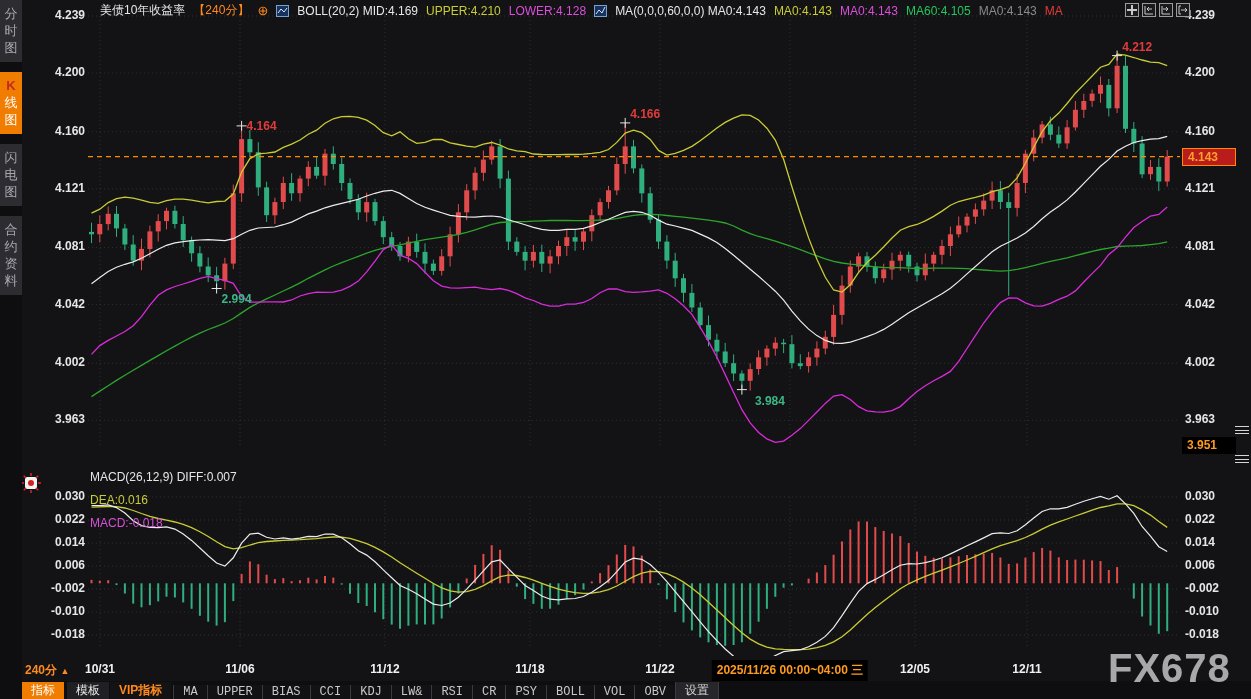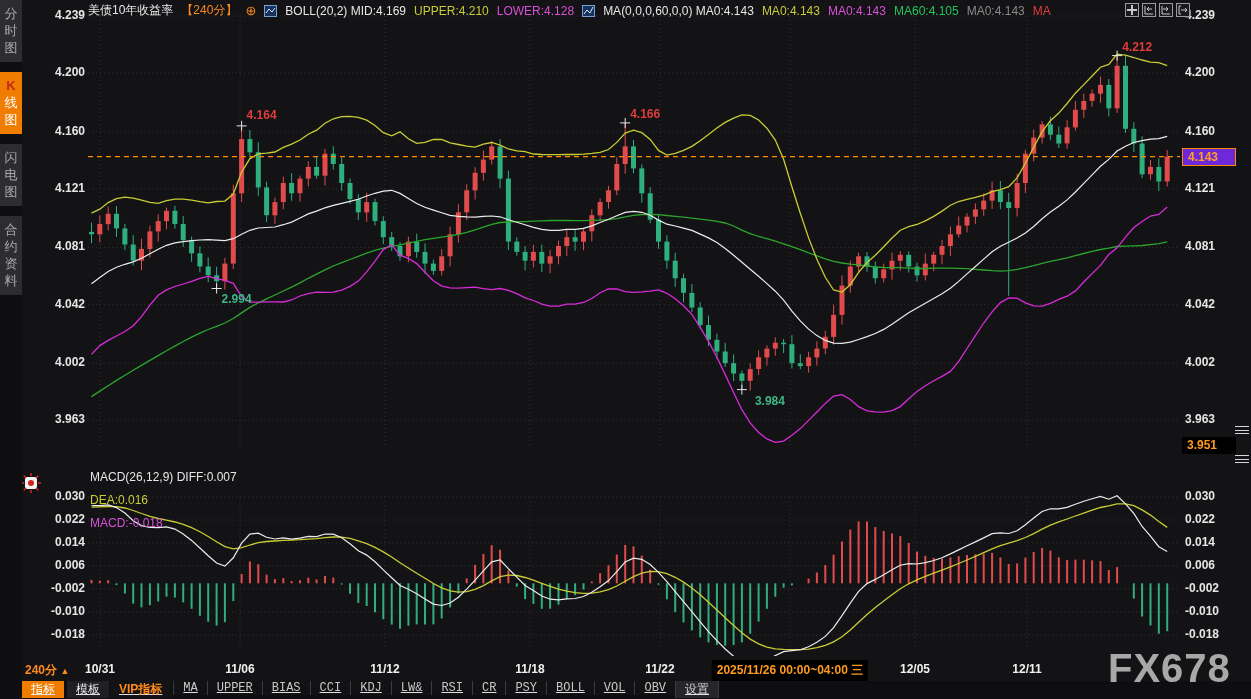--- a/index.html
+++ b/index.html
@@ -8,36 +8,36 @@
          font-family:"Liberation Sans", sans-serif; color:#e0e0e0; }
   
   #sidebar { position:absolute; left:0; top:0; width:22px; height:699px; background:#0e0e10; z-index:30; }
   .side-tab { width:22px; padding:5px 0 6px; margin-bottom:10px; background:#2c2c31; color:#a9a9af;
               display:flex; flex-direction:column; align-items:center; cursor:pointer; }
   .side-tab .ch { font-size:13px; line-height:17px; }
   .side-tab.active { background:#f07c00; color:#ffffff; }
   .side-tab.active .ch.k { color:#c42a1e; font-weight:bold; }
   #sidebar-corner { position:absolute; left:0; top:660px; width:22px; height:22px; background:#2a2a2e; }
   
-  #header { position:absolute; left:88px; top:2px; height:17px; display:flex; align-items:center;
+  #header { position:absolute; left:100px; top:2px; height:17px; display:flex; align-items:center;
             gap:8px; font-size:12px; white-space:nowrap; z-index:20; }
   .hd-title { color:#e6e6e6; }
   .hd-period { color:#ff8a1e; }
   .hd-plus { color:#ff8a1e; font-size:13px; }
   .mini-chart-icon { display:inline-block; width:13px; height:12px; }
   .c-white { color:#e6e6e6; } .c-yellow { color:#c9cc33; } .c-magenta { color:#d94fd9; }
   #top-icons { position:absolute; left:1125px; top:3px; display:flex; gap:3px; z-index:20; }
   .ticon { width:14px; height:14px; border:1px solid #9a9aa0; background:#1a1a1d; display:flex;
            align-items:center; justify-content:center; cursor:pointer; }
   
   .ylab { position:absolute; font-size:12px; font-weight:700; color:#e6e6e6; }
   .ylab.right { left:1185px; }
   .ylab.left  { width:40px; text-align:right; left:45px; }
   #price-badge { position:absolute; left:1182px; width:54px; height:18px; border:1px solid #ff8a00;
-                 background:#6d28d9; color:#ffa028; font-size:12px; font-weight:700;
+                 background:#b91c1c; color:#ffa028; font-size:12px; font-weight:700;
                  display:flex; align-items:center; padding-left:5px; }
   #low-badge { position:absolute; left:1182px; width:54px; height:17px; background:#000;
                color:#ff9a1e; font-size:12px; font-weight:700; display:flex; align-items:center; padding-left:5px; }
   .grip { position:absolute; left:1235px; width:14px; height:8px; display:flex;
           flex-direction:column; justify-content:space-between; cursor:row-resize; }
   .grip i { display:block; height:1px; background:#d5d5d5; }
   
   #macd-header { position:absolute; left:90px; top:470px; font-size:12px; display:flex; gap:9px;
                  white-space:nowrap; z-index:20;flex-direction:column; }
   
@@ -46,21 +46,21 @@
   .annot { position:absolute; font-size:12px; font-weight:700; white-space:nowrap; z-index:15; }
   
   #xaxis-row { position:absolute; left:22px; right:0; top:659px; height:22px; background:#131316; z-index:10; }
   #period-label { position:absolute; left:3px; top:3px; color:#ff8a1e; font-size:12px; font-weight:700; cursor:pointer; }
   #period-label .tri { font-size:9px; }
   .xdate { position:absolute; top:3px; font-size:12px; font-weight:700; color:#f0f0f0; transform:translateX(-50%); }
   #date-highlight { position:absolute; top:1px; transform:translateX(-50%); background:#000; color:#ff9a1e;
                     font-size:12px; font-weight:700; padding:2px 5px; white-space:nowrap; }
   
   #toolbar { position:absolute; left:0; right:0; top:681px; height:18px; background:#0e0e10;
-             display:flex; align-items:flex-start; z-index:40;text-decoration:underline; }
+             display:flex; align-items:flex-end; z-index:40; }
   #toolbar .stub { width:22px; background:#0e0e10; }
   .tb-item { display:flex; align-items:center; padding:0 9px; font-size:12px; cursor:pointer; }
   .tb-active { background:#f07c00; color:#fff; margin-right:3px; }
   .tb-plain  { background:#202024; color:#e8e8e8; margin-right:1px; }
   .tb-vip    { background:#131316; color:#ff8a1e; font-weight:700; margin-right:2px; }
   .tb-boxed  { background:#121214; color:#c8c8c8; font-family:"Liberation Mono", monospace;
                border-left:1px solid #3c3c40; }
   .tb-boxed:last-child { border-right:1px solid #3c3c40; background:#27272b; color:#d8d8d8; }
   
   #watermark { position:absolute; left:1108px; top:646px; font-size:40px; font-weight:700;
@@ -665,21 +665,21 @@
   </div>
 
   <div id="macd-header">
     <span class="c-white">MACD(26,12,9) DIFF:0.007</span>
     <span class="c-yellow">DEA:0.016</span>
     <span class="c-magenta">MACD:-0.018</span>
   </div>
 
   <div id="annotations">
       <div class="annot" style="color: rgb(60, 182, 132); left: 221.577px; top: 292.49px;">2.994</div>
-      <div class="annot" style="color: rgb(224, 60, 60); left: 246.592px; top: 108px;">4.164</div>
+      <div class="annot" style="color: rgb(224, 60, 60); left: 246.592px; top: 119px;">4.164</div>
       <div class="annot" style="color: rgb(224, 60, 60); left: 630.162px; top: 106.945px;">4.166</div>
       <div class="annot" style="color: rgb(60, 182, 132); left: 746.9px; top: 393.575px; margin-left: 8px;">3.984</div>
       <div class="annot" style="color: rgb(224, 60, 60); left: 1122.13px; top: 39.555px;">4.212</div>
     </div>
 
   <div id="xaxis-row">
     <span id="period-label">
       <span>240分</span> <span class="tri">▲</span>
     </span>
     <span id="date-labels"><span class="xdate" style="left: 78px;">10/31</span><span class="xdate" style="left: 218px;">11/06</span><span class="xdate" style="left: 363px;">11/12</span><span class="xdate" style="left: 508px;">11/18</span><span class="xdate" style="left: 638px;">11/22</span><span class="xdate" style="left: 893px;">12/05</span><span class="xdate" style="left: 1005px;">12/11</span></span>

